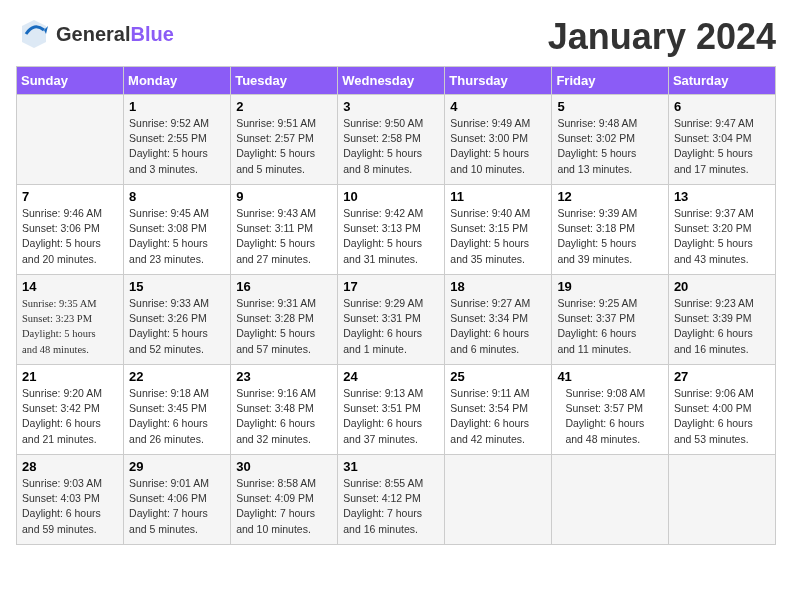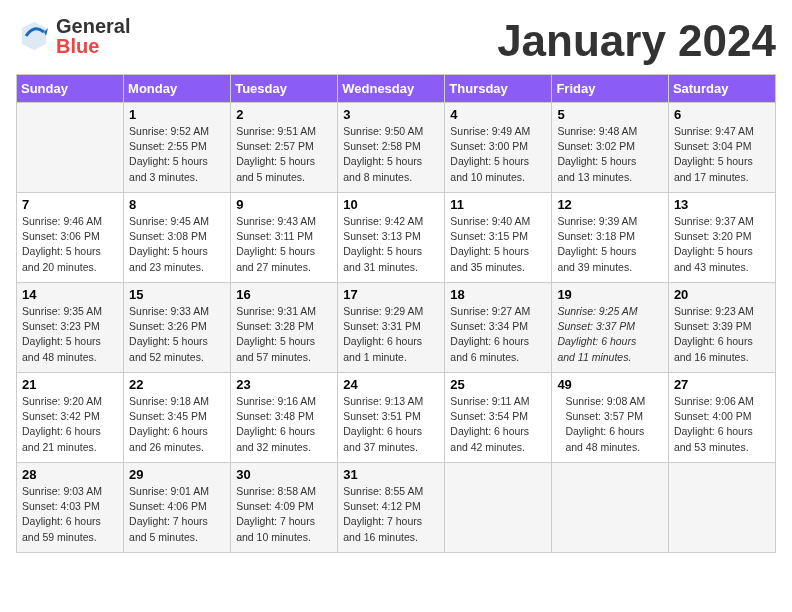--- a/index.html
+++ b/index.html
@@ -13,21 +13,21 @@
     .header {
       display: flex;
       justify-content: space-between;
       align-items: flex-start;
       margin-bottom: 8px;
     }
     .title-block {
       text-align: right;
     }
     .month-title {
-      font-size: 44px;
+      font-size: 36px;
       font-weight: bold;
       color: #333;
     }
     .location-title {
       font-size: 16px;
       color: #555;
     }
     table {
       width: 100%;
       border-collapse: collapse;
@@ -65,30 +65,30 @@
       line-height: 1.45;
       font-size: 10.5px;
     }
     .logo-wrapper {
       display: flex;
       align-items: center;
       gap: 4px;
     }
     .logo-text {
       display: flex;
-      flex-direction: column;
+      flex-direction: row;
       line-height: 1;
     }
     .logo-g {
       color: #333;
       font-weight: bold;
       font-size: 20px;
     }
     .logo-b {
-      color: #ef4444;
+      color: #8b5cf6;
       font-weight: bold;
       font-size: 20px;
     }
   </style>
 </head>
 <body>
 
 <div class="header">
   <div class="logo-wrapper">
     <svg width="36" height="36" viewBox="0 0 36 36">
@@ -211,21 +211,21 @@
           <div class="day-number">13</div>
           <div class="day-detail" style="white-space: pre-line;">Sunrise: 9:37 AM
 Sunset: 3:20 PM
 Daylight: 5 hours
 and 43 minutes.</div>
         </td>
       </tr>
       <tr>
         <td>
           <div class="day-number">14</div>
-          <div class="day-detail" style="white-space: pre-line;">Sunrise: 9:35 AM
+          <div class="day-detail" style="white-space: pre-line; font-family: Liberation Serif, serif;">Sunrise: 9:35 AM
 Sunset: 3:23 PM
 Daylight: 5 hours
 and 48 minutes.</div>
         </td>
         <td>
           <div class="day-number">15</div>
           <div class="day-detail" style="white-space: pre-line;">Sunrise: 9:33 AM
 Sunset: 3:26 PM
 Daylight: 5 hours
 and 52 minutes.</div>
@@ -246,21 +246,21 @@
         </td>
         <td>
           <div class="day-number">18</div>
           <div class="day-detail" style="white-space: pre-line;">Sunrise: 9:27 AM
 Sunset: 3:34 PM
 Daylight: 6 hours
 and 6 minutes.</div>
         </td>
         <td>
           <div class="day-number">19</div>
-          <div class="day-detail" style="white-space: pre-line; font-style: italic;">Sunrise: 9:25 AM
+          <div class="day-detail" style="white-space: pre-line;">Sunrise: 9:25 AM
 Sunset: 3:37 PM
 Daylight: 6 hours
 and 11 minutes.</div>
         </td>
         <td>
           <div class="day-number">20</div>
           <div class="day-detail" style="white-space: pre-line;">Sunrise: 9:23 AM
 Sunset: 3:39 PM
 Daylight: 6 hours
 and 16 minutes.</div>
@@ -296,21 +296,21 @@
 and 37 minutes.</div>
         </td>
         <td>
           <div class="day-number">25</div>
           <div class="day-detail" style="white-space: pre-line;">Sunrise: 9:11 AM
 Sunset: 3:54 PM
 Daylight: 6 hours
 and 42 minutes.</div>
         </td>
         <td>
-          <div class="day-number">49</div>
+          <div class="day-number">41</div>
           <div class="day-detail" style="white-space: pre-line; margin-left: 8px;">Sunrise: 9:08 AM
 Sunset: 3:57 PM
 Daylight: 6 hours
 and 48 minutes.</div>
         </td>
         <td>
           <div class="day-number">27</div>
           <div class="day-detail" style="white-space: pre-line;">Sunrise: 9:06 AM
 Sunset: 4:00 PM
 Daylight: 6 hours

